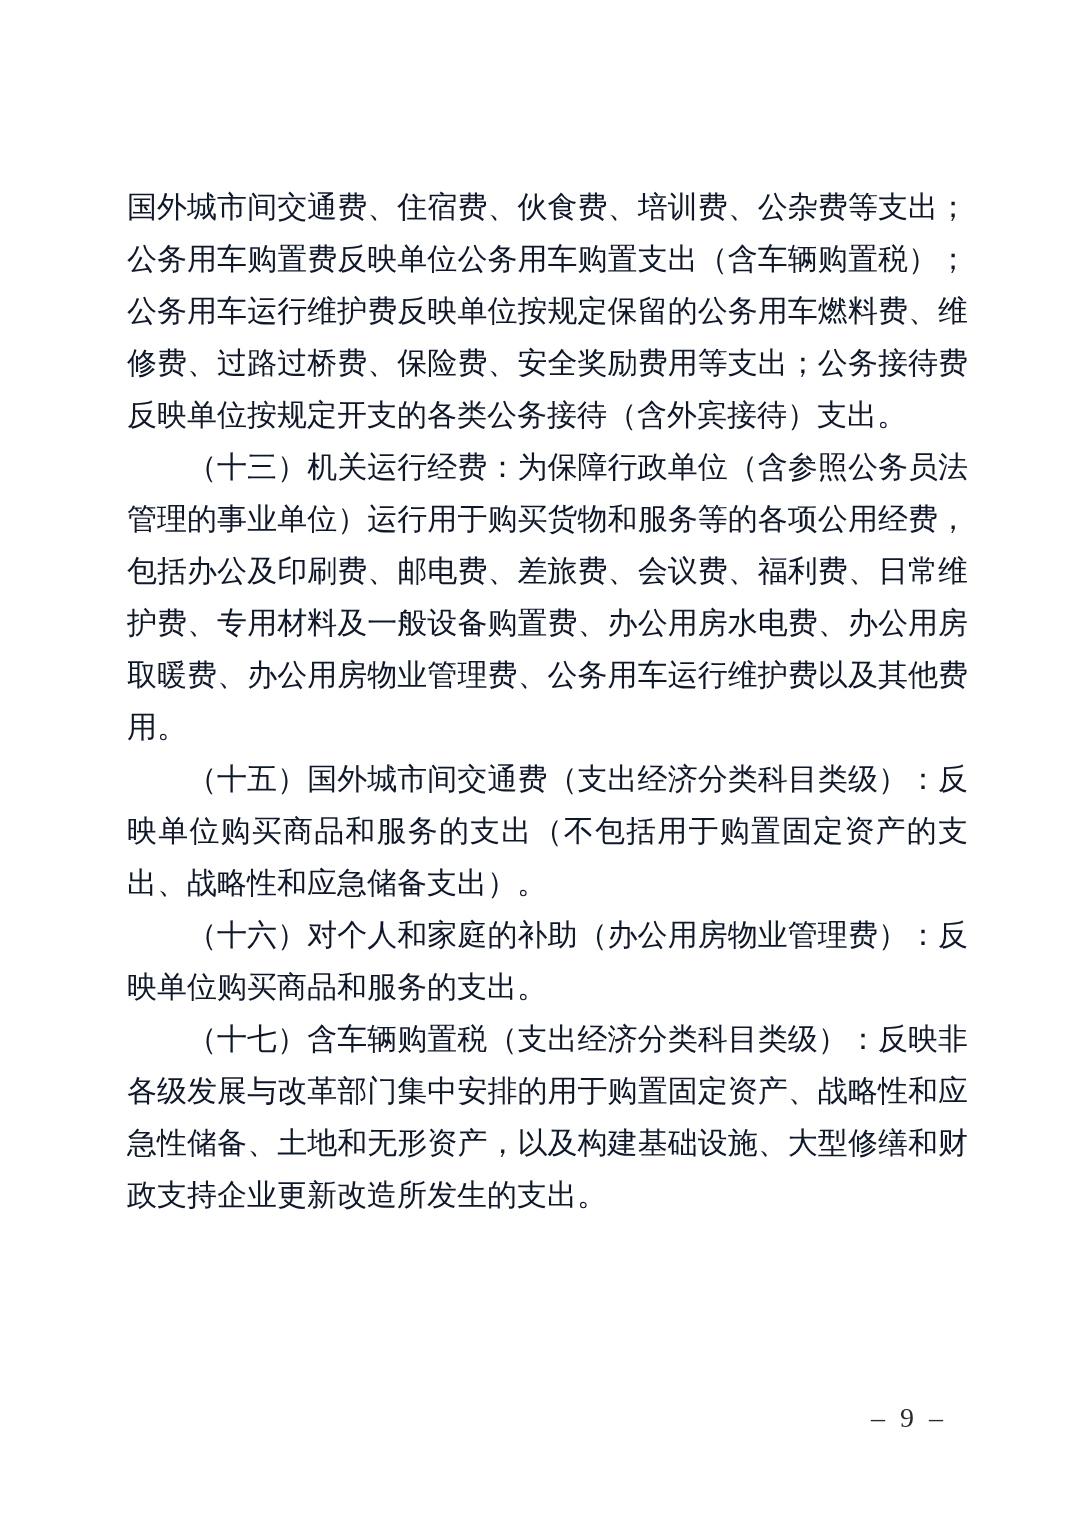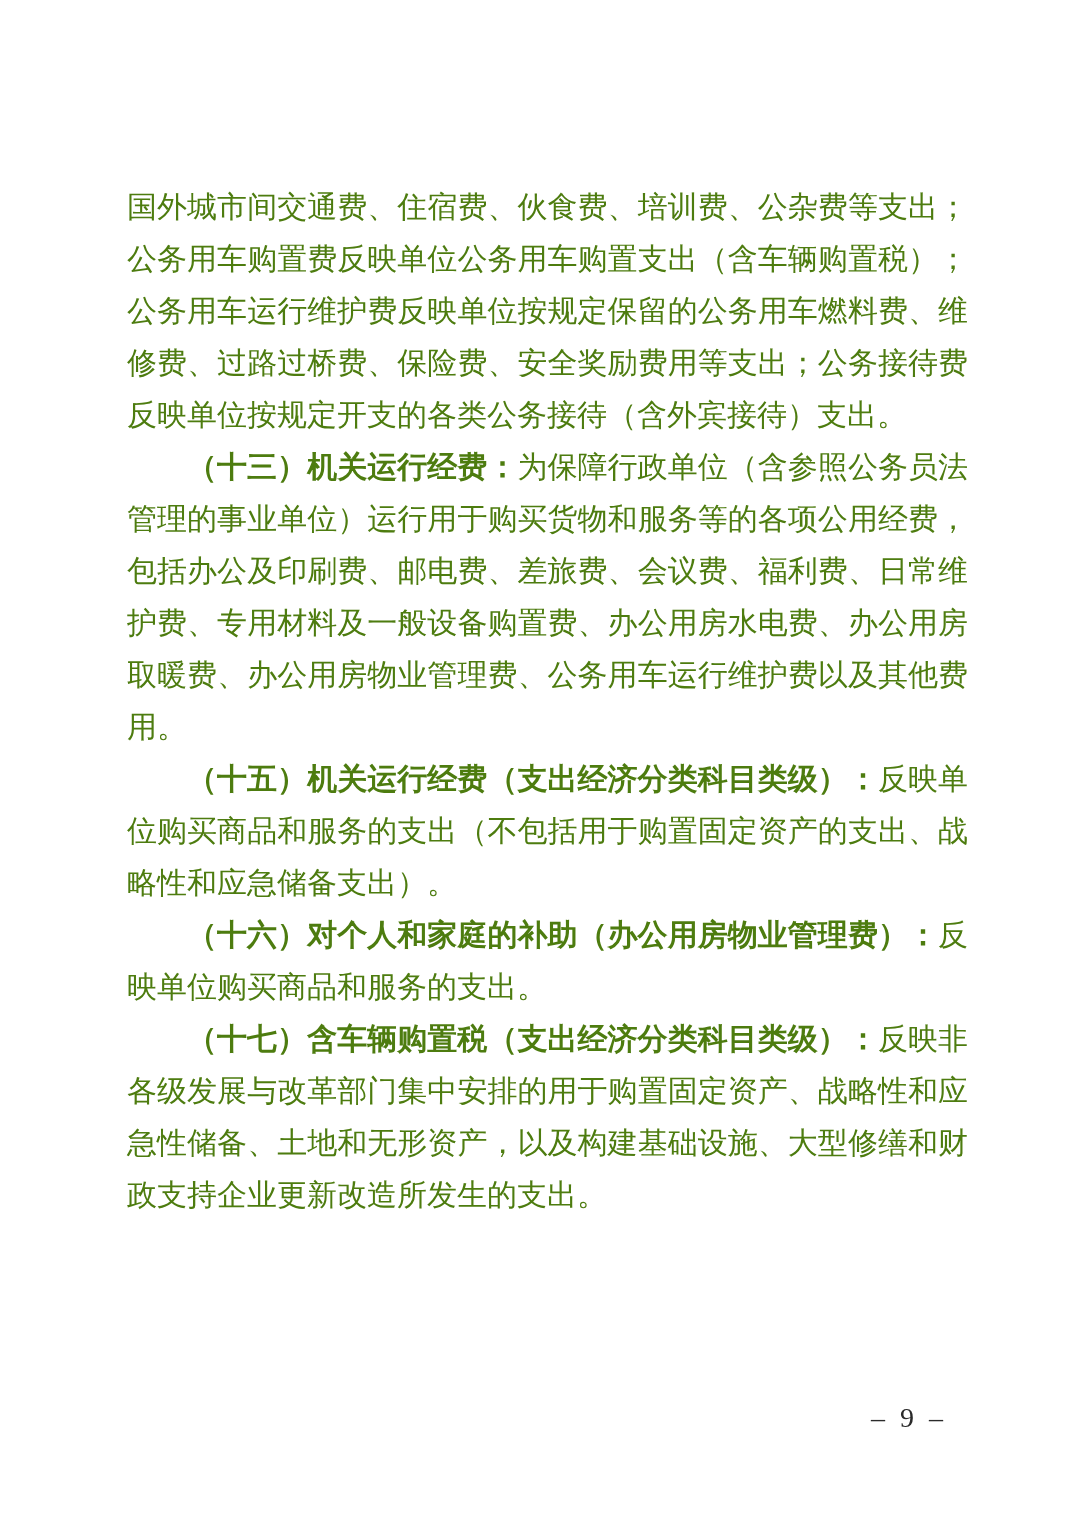--- a/index.html
+++ b/index.html
@@ -13,55 +13,55 @@
     height: 1520px;
     background: #ffffff;
     overflow: hidden;
     font-family: "Liberation Serif", "DejaVu Serif", serif;
   }
   .doc-body {
     position: absolute;
     left: 127px;
     top: 181px;
     width: 841px;
-    color: #4d7c0f;
+    color: #0f172a;
     font-size: 30px;
     line-height: 52px;
     text-align: justify;
     letter-spacing: 0;
   }
   .para {
     margin: 0;
     padding: 0;
   }
   .para.indent {
     text-indent: 2em;
   }
   .run {
     font-weight: normal;
   }
   .run.bold {
-    font-weight: bold;
+    font-weight: normal;
   }
   .page-number {
     position: absolute;
     top: 1402px;
     right: 128px;
     font-size: 28px;
     line-height: 32px;
     color: #2a2a2a;
     letter-spacing: 4px;
     white-space: pre;
   }
 </style>
 </head>
 <body>
 
 <div class="page">
   <div class="doc-body">
       <p class="para"><span class="run">国外城市间交通费、住宿费、伙食费、培训费、公杂费等支出；公务用车购置费反映单位公务用车购置支出（含车辆购置税）；公务用车运行维护费反映单位按规定保留的公务用车燃料费、维修费、过路过桥费、保险费、安全奖励费用等支出；公务接待费反映单位按规定开支的各类公务接待（含外宾接待）支出。</span></p>
       <p class="para indent"><span class="run bold">（十三）机关运行经费：</span><span class="run">为保障行政单位（含参照公务员法管理的事业单位）运行用于购买货物和服务等的各项公用经费，包括办公及印刷费、邮电费、差旅费、会议费、福利费、日常维护费、专用材料及一般设备购置费、办公用房水电费、办公用房取暖费、办公用房物业管理费、公务用车运行维护费以及其他费用。</span></p>
-      <p class="para indent"><span class="run bold">（十五）机关运行经费（支出经济分类科目类级）：</span><span class="run">反映单位购买商品和服务的支出（不包括用于购置固定资产的支出、战略性和应急储备支出）。</span></p>
+      <p class="para indent"><span class="run bold">（十五）国外城市间交通费（支出经济分类科目类级）：</span><span class="run">反映单位购买商品和服务的支出（不包括用于购置固定资产的支出、战略性和应急储备支出）。</span></p>
       <p class="para indent"><span class="run bold">（十六）对个人和家庭的补助（办公用房物业管理费）：</span><span class="run">反映单位购买商品和服务的支出。</span></p>
       <p class="para indent"><span class="run bold">（十七）含车辆购置税（支出经济分类科目类级）：</span><span class="run">反映非各级发展与改革部门集中安排的用于购置固定资产、战略性和应急性储备、土地和无形资产，以及构建基础设施、大型修缮和财政支持企业更新改造所发生的支出。</span></p>
     </div>
   <div class="page-number">– 9 –</div>
 </div>
 
 </body></html>

